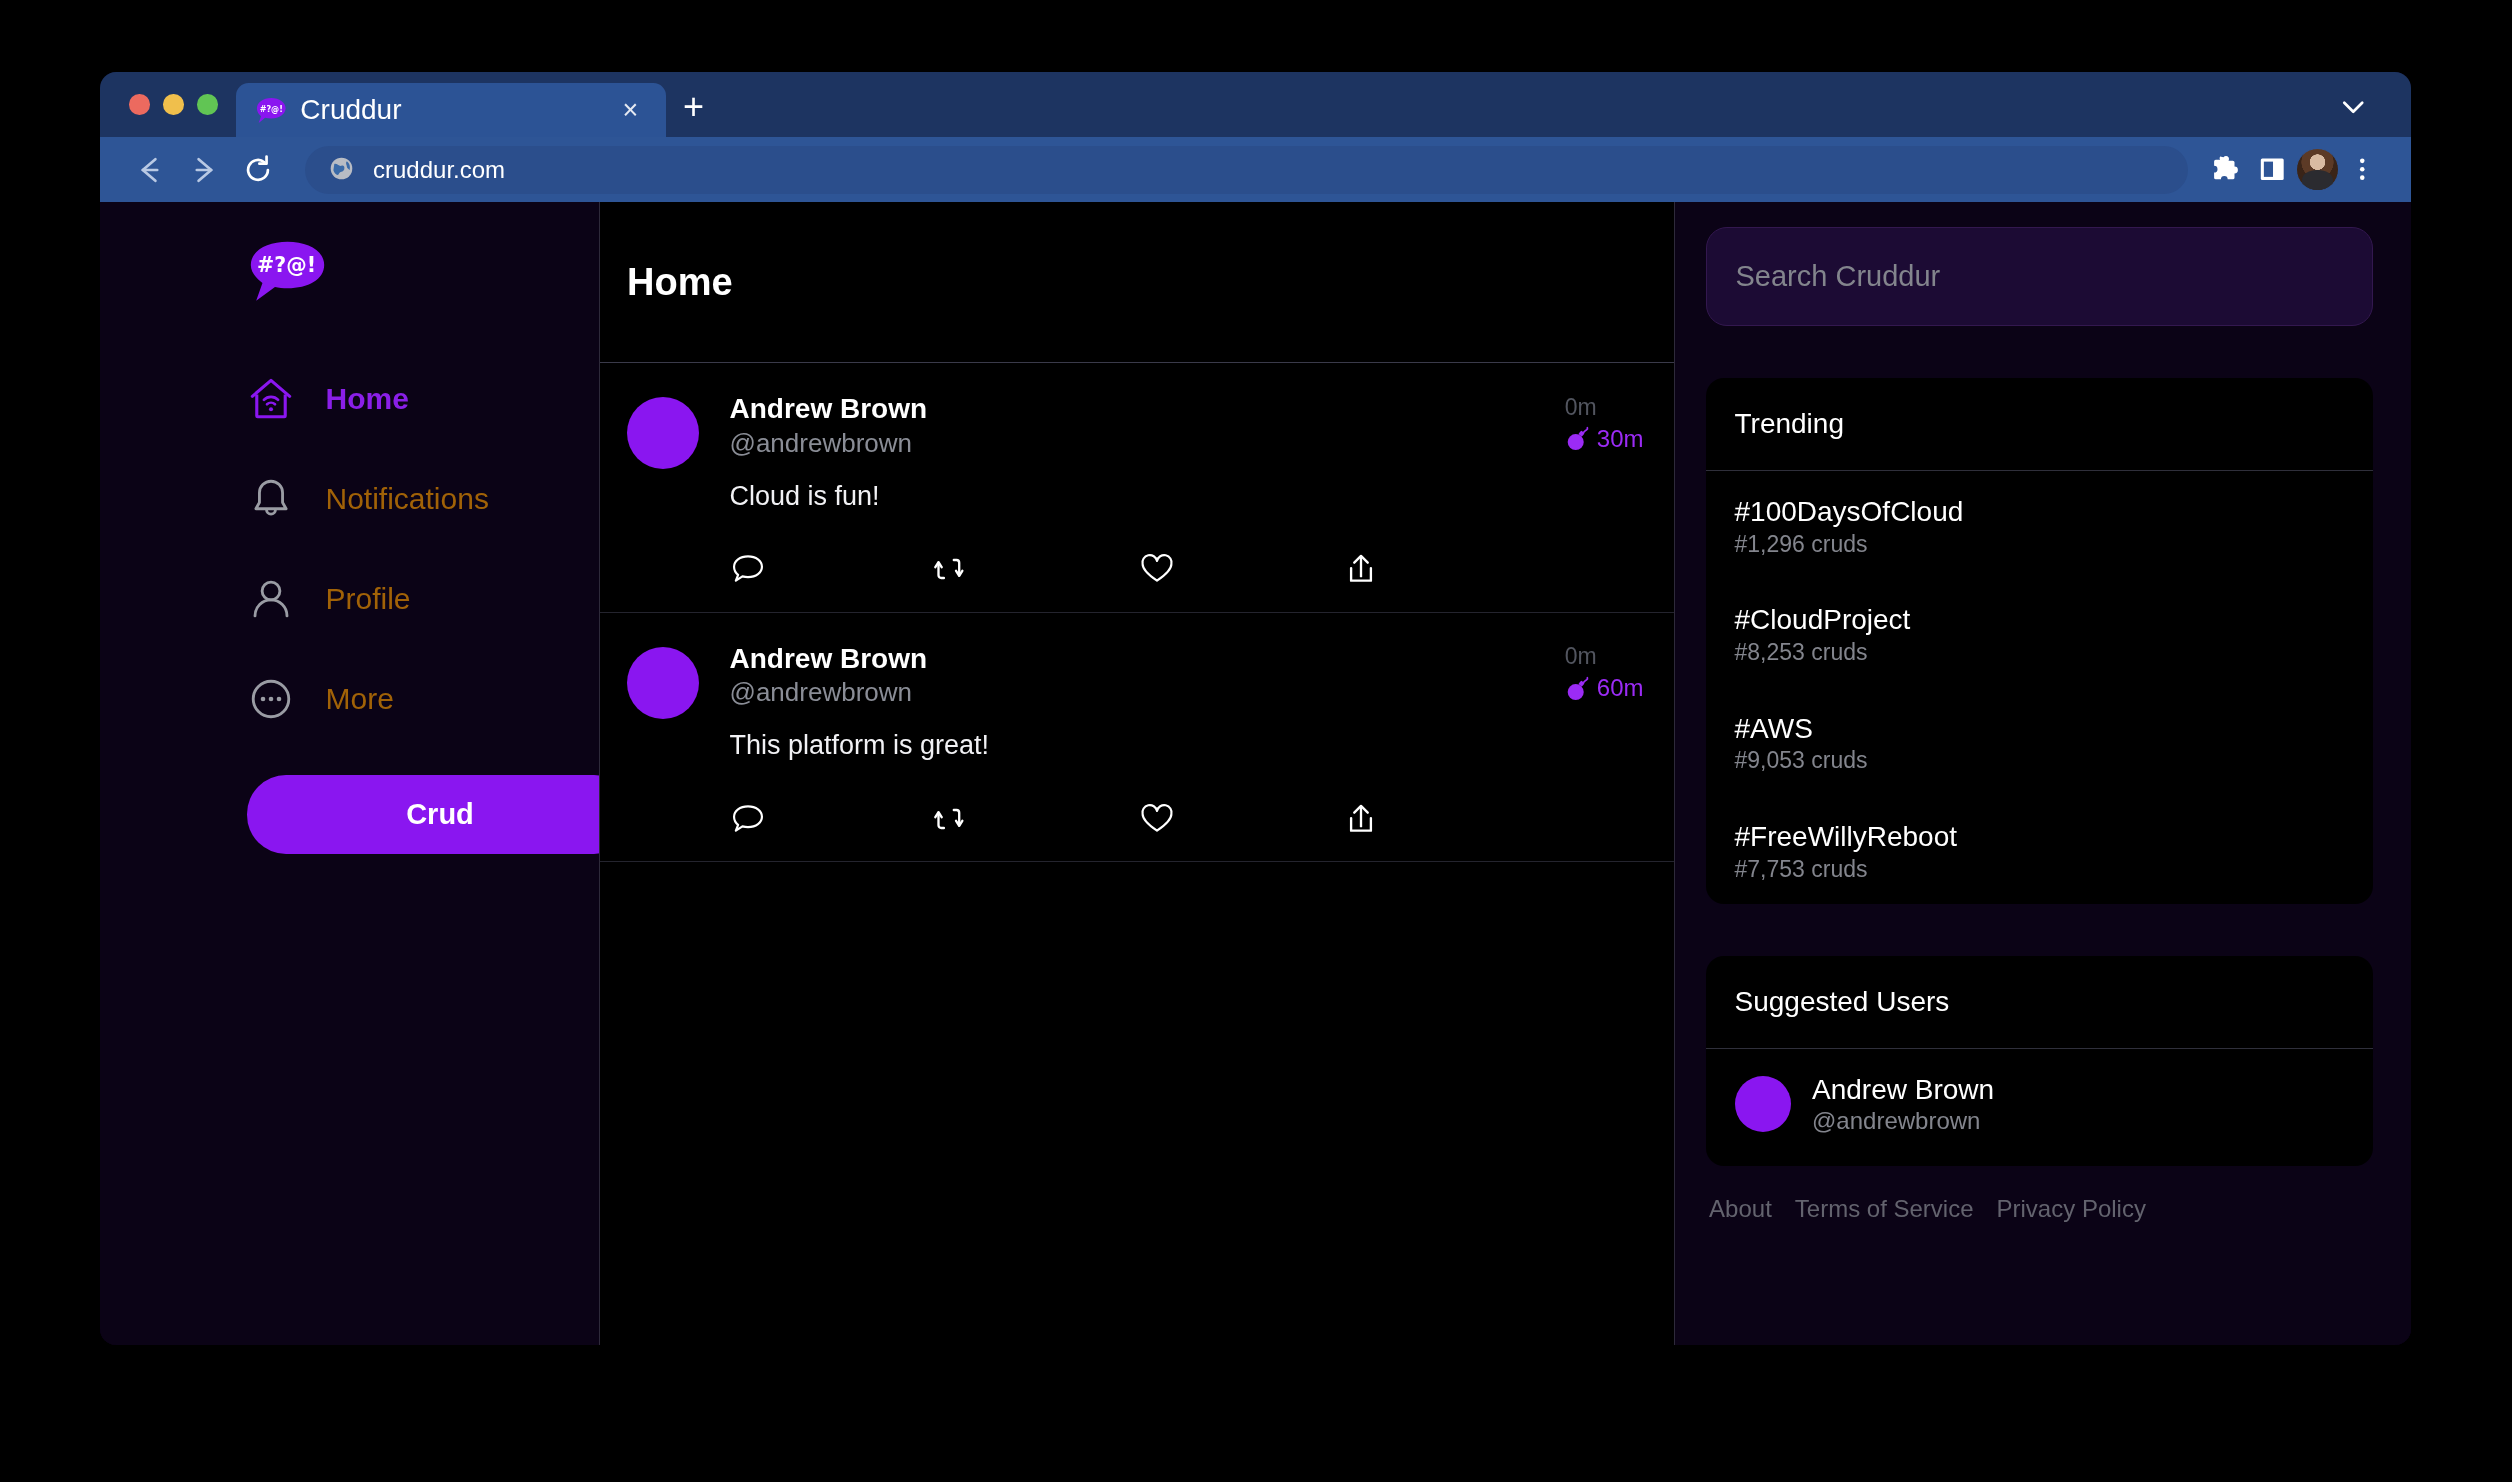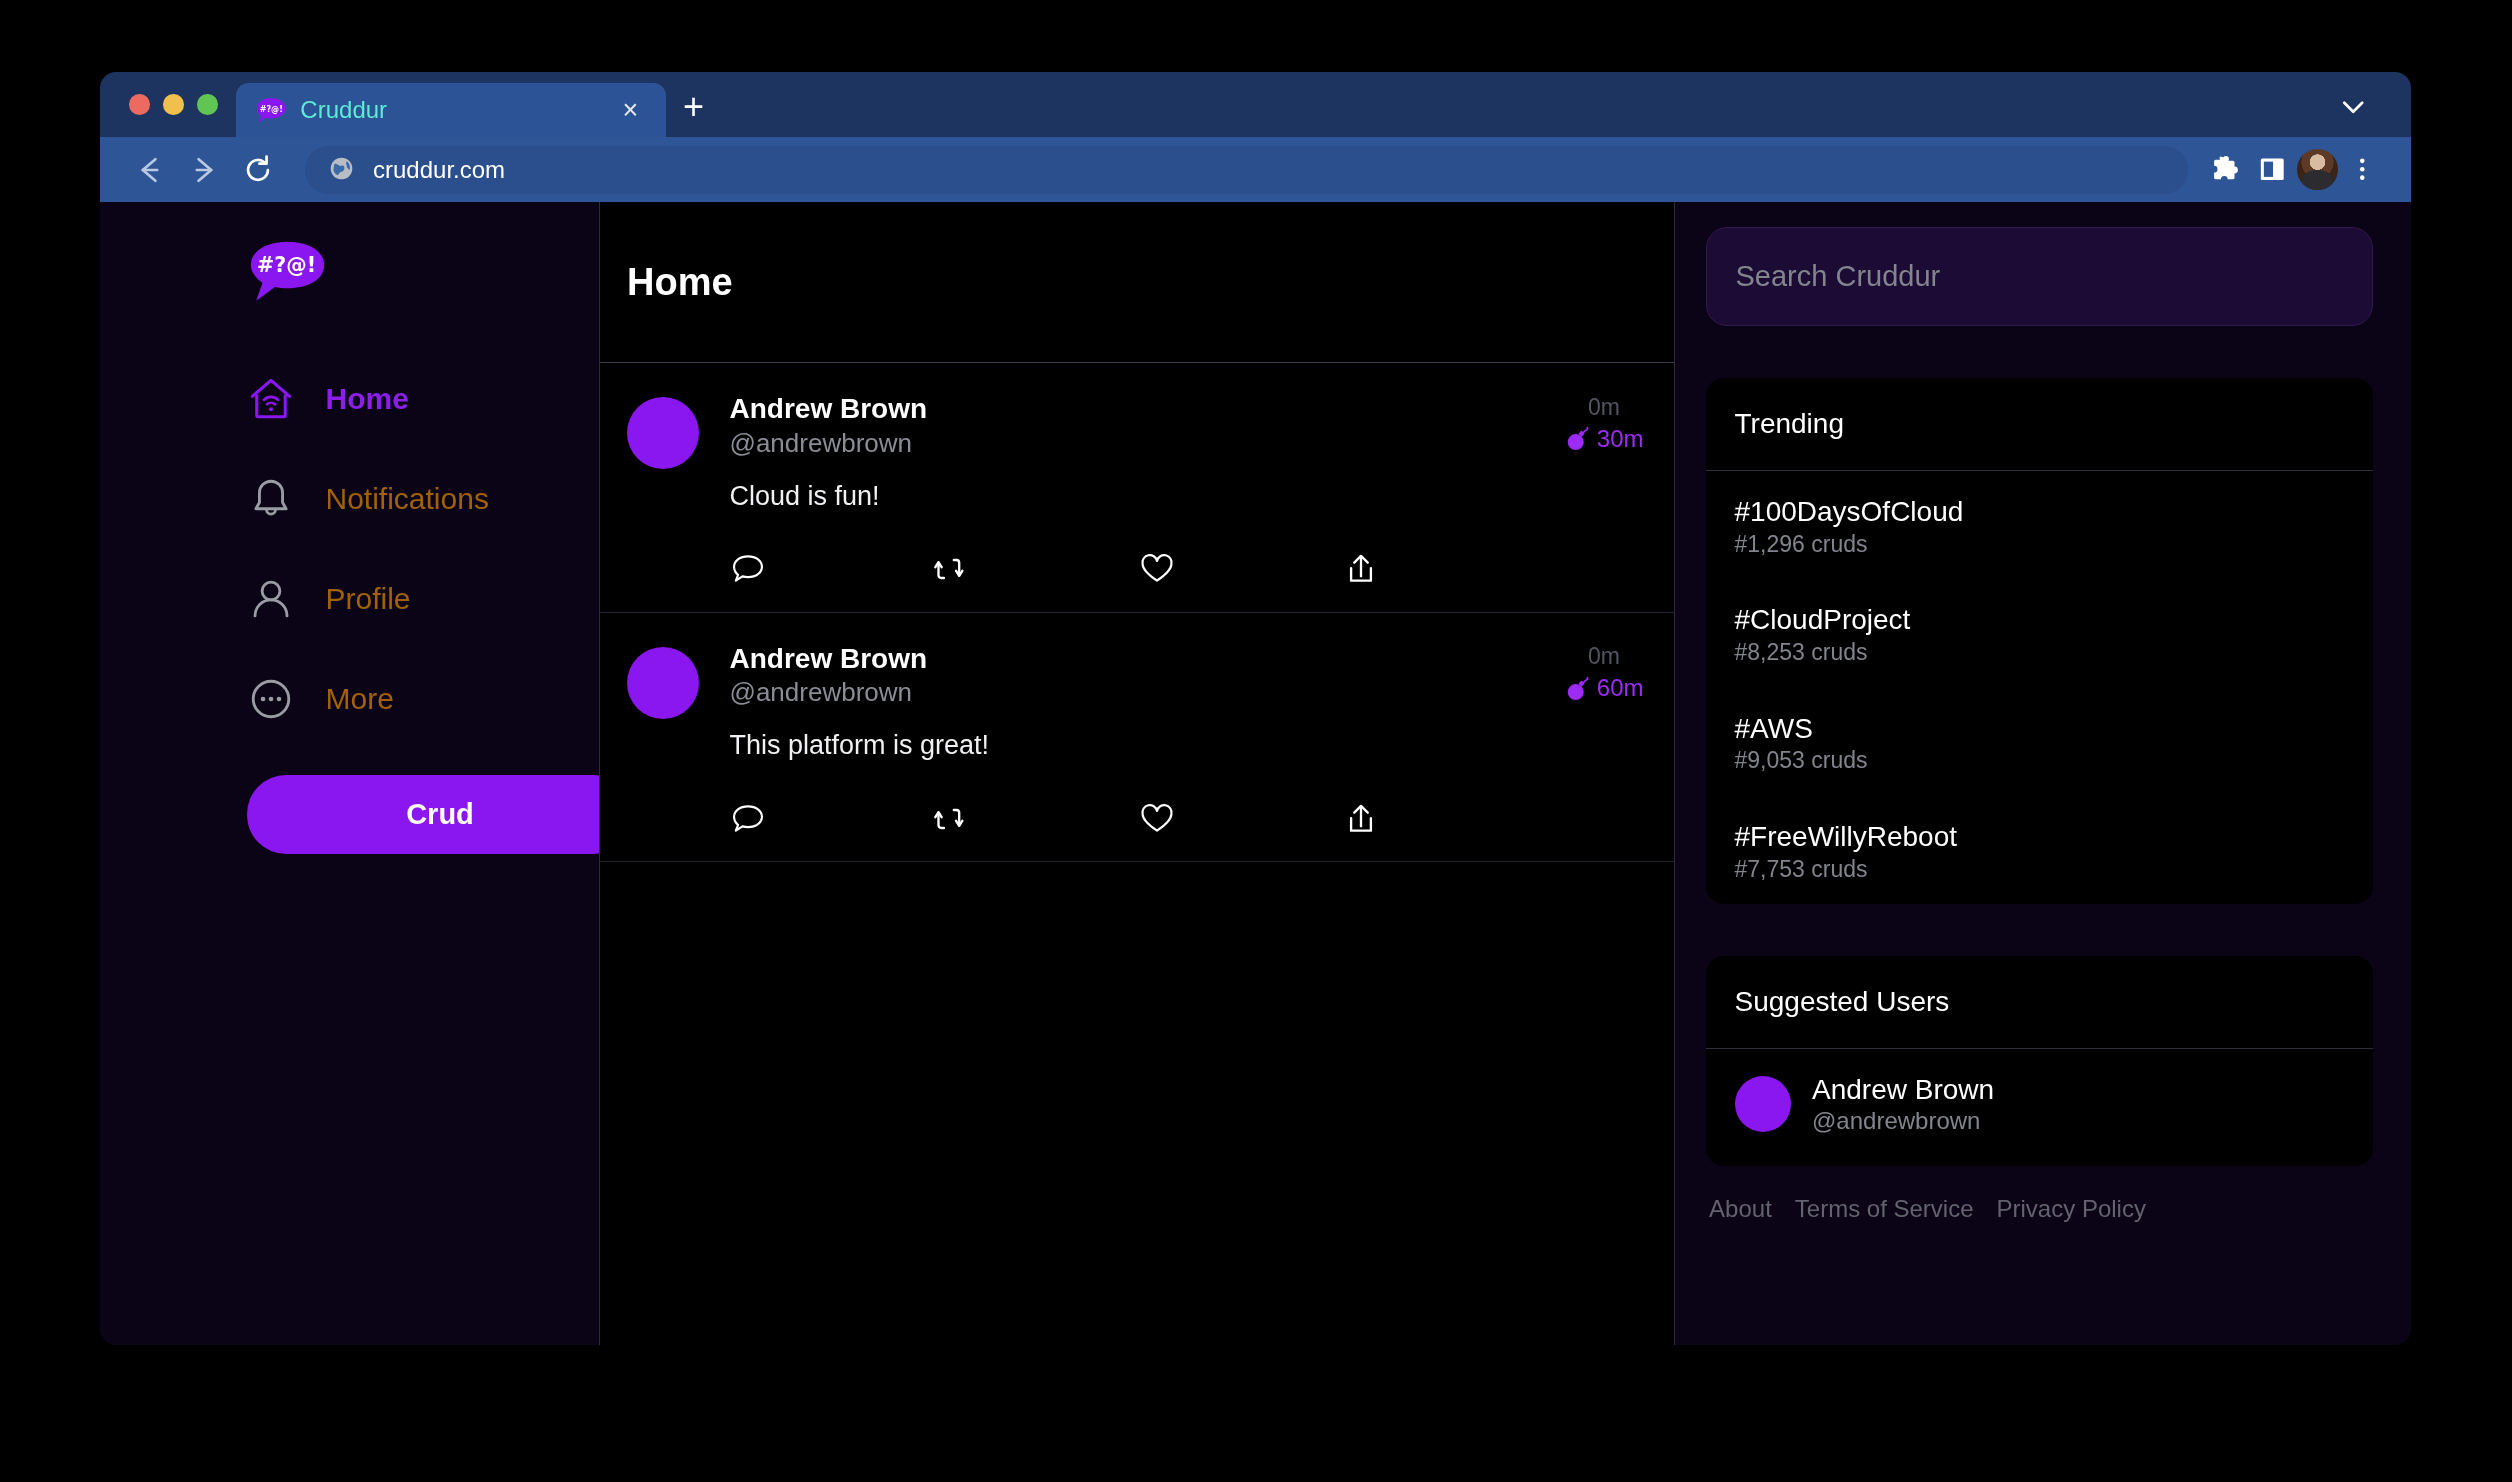--- a/index.html
+++ b/index.html
@@ -41,21 +41,21 @@
   .tab {
     width: 430px; height: 54px;
     background: #2c5395;
     border-radius: 12.6px 12.6px 0 0;
     display: flex; align-items: center;
     padding: 0 20px;
     position: relative;
   }
   .tab-favicon { width: 30.5px; height: 27px; flex: 0 0 30.5px; margin-right: 14.3px; position: relative; }
   .tab-title {
-    color: #5eead4; font-size: 24px; flex: 1;
+    color: #ffffff; font-size: 28px; flex: 1;
     white-space: nowrap; overflow: hidden;
   }
   .tab-close {
     color: #e6eaf2; font-size: 27px; line-height: 1;
     width: 30.5px; text-align: center; font-weight: 300;
   }
   .new-tab {
     color: #ffffff; font-size: 36px; font-weight: 300;
     width: 56px; height: 56px;
     display: flex; align-items: center; justify-content: center;
@@ -163,21 +163,21 @@
   .activity-avatar {
     width: 72px; height: 72px; border-radius: 50%;
     background: #8a16f0; flex: 0 0 72px; margin-top: 5.4px;
   }
   .activity-main { flex: 1; min-width: 0; }
   .activity-name { color: #ffffff; font-size: 28px; font-weight: bold; line-height: 1.24; }
   .activity-handle { color: #8a8d96; font-size: 26px; line-height: 1.3; }
   .activity-message { color: #f1f1f4; font-size: 27px; margin-top: 20px; }
   .activity-meta {
     position: absolute; right: 30.5px; top: 30.5px;
-    text-align: center;
+    text-align: left;
   }
   .meta-created { color: #52555f; font-size: 23px; line-height: 1.2; }
   .meta-expires {
     color: #9b2bf5; font-size: 24px;
     display: flex; align-items: center; justify-content: flex-end; gap: 7.2px;
     margin-top: 3.6px;
   }
   .bomb-icon { width: 25px; height: 25px; flex: 0 0 25px; }
   .activity-actions {
     display: flex; margin-top: 38px; padding-right: 99px;

